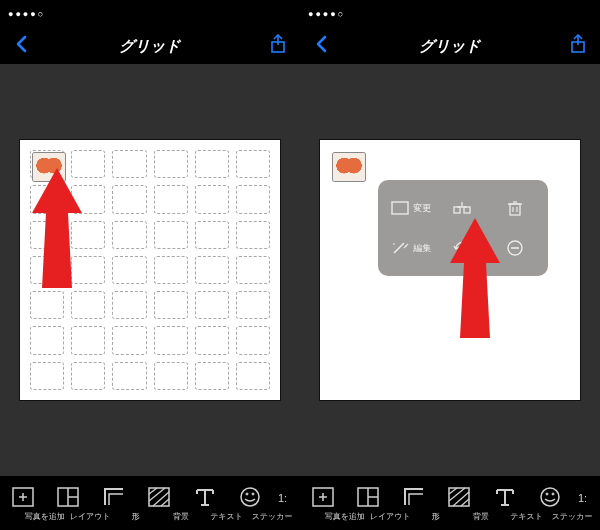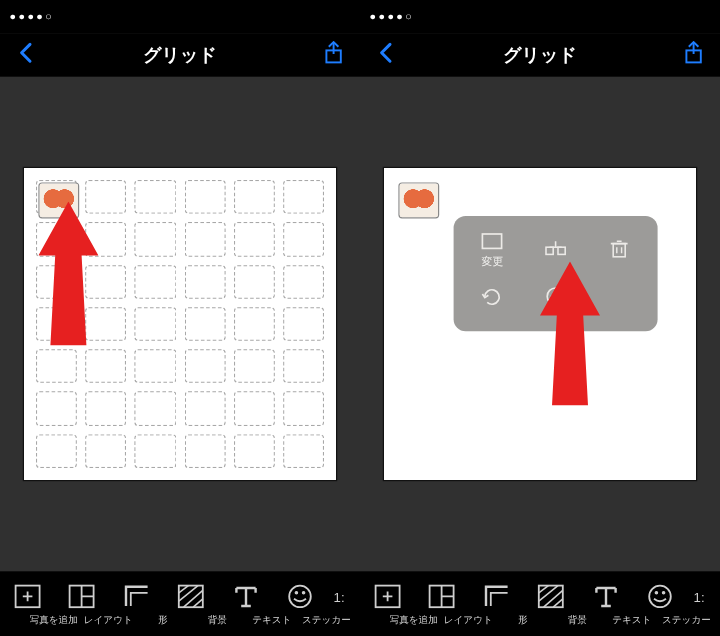--- a/index.html
+++ b/index.html
@@ -25,20 +25,21 @@
     padding: 0 8px;
     color: #fff;
   }
   .navbar {
     height: 36px;
     background: #000;
     display: flex; align-items: center; justify-content: space-between;
     padding: 0 8px;
     color: #fff;
     position: relative;
+    font-style: italic;
   }
   .nav-title {
     position: absolute; left: 0; right: 0; text-align: center;
     font-size: 15px; font-weight: 600; color: #fff;
     pointer-events: none;
   }
   .nav-btn { color: #1e7dff; font-size: 18px; width: 28px; text-align: center; cursor: pointer; }
   .stage {
     flex: 1;
     background: #303030;
@@ -85,21 +86,21 @@
     width: 170px; height: 96px;
     background: #9c9b99;
     border-radius: 10px;
     padding: 10px 8px;
     display: grid;
     grid-template-columns: repeat(3, 1fr);
     grid-template-rows: repeat(2, 1fr);
     gap: 4px;
   }
   .popup-item {
-    display: flex; flex-direction: column; align-items: center; justify-content: center;
+    display: flex; flex-direction: row; align-items: center; justify-content: center;
     color: #f1f0ee; font-size: 9px; gap: 2px;
     cursor: pointer;
   }
   .popup-item .ico { width: 22px; height: 18px; display:flex; align-items:center; justify-content:center; }
   .popup-item svg { stroke: #eceae7; fill: none; }
   .toolbar {
     height: 54px;
     background: #000;
     display: flex;
     align-items: stretch;
@@ -322,20 +323,31 @@
                   <line x1="2" y1="5" x2="16" y2="5" stroke-width="1.3"></line>
                   <line x1="7" y1="3" x2="11" y2="3" stroke-width="1.3"></line>
                   <line x1="7" y1="8" x2="7" y2="13" stroke-width="1.2"></line>
                   <line x1="11" y1="8" x2="11" y2="13" stroke-width="1.2"></line>
                 </svg>
               </div>
             <span></span>
           </div>
           <div class="popup-item">
             <div class="ico">
+                <svg width="20" height="16">
+                  <line x1="4" y1="13" x2="14" y2="3" stroke-width="1.6"></line>
+                  <line x1="15" y1="6" x2="17" y2="6" stroke-width="1.2"></line>
+                  <line x1="16" y1="3" x2="16" y2="9" stroke-width="1.2" transform="rotate(45 16 6)"></line>
+                  <line x1="3" y1="4" x2="5" y2="4" stroke-width="1.2"></line>
+                </svg>
+              </div>
+            <span>編集</span>
+          </div>
+          <div class="popup-item">
+            <div class="ico">
                 <svg width="20" height="18">
                   <path d="M4 9 A6 6 0 1 1 6 14" stroke-width="1.4"></path>
                   <polyline points="2,7 4,10 7,8" stroke-width="1.4"></polyline>
                 </svg>
               </div>
             <span></span>
           </div>
           <div class="popup-item">
             <div class="ico">
                 <svg width="20" height="18">

